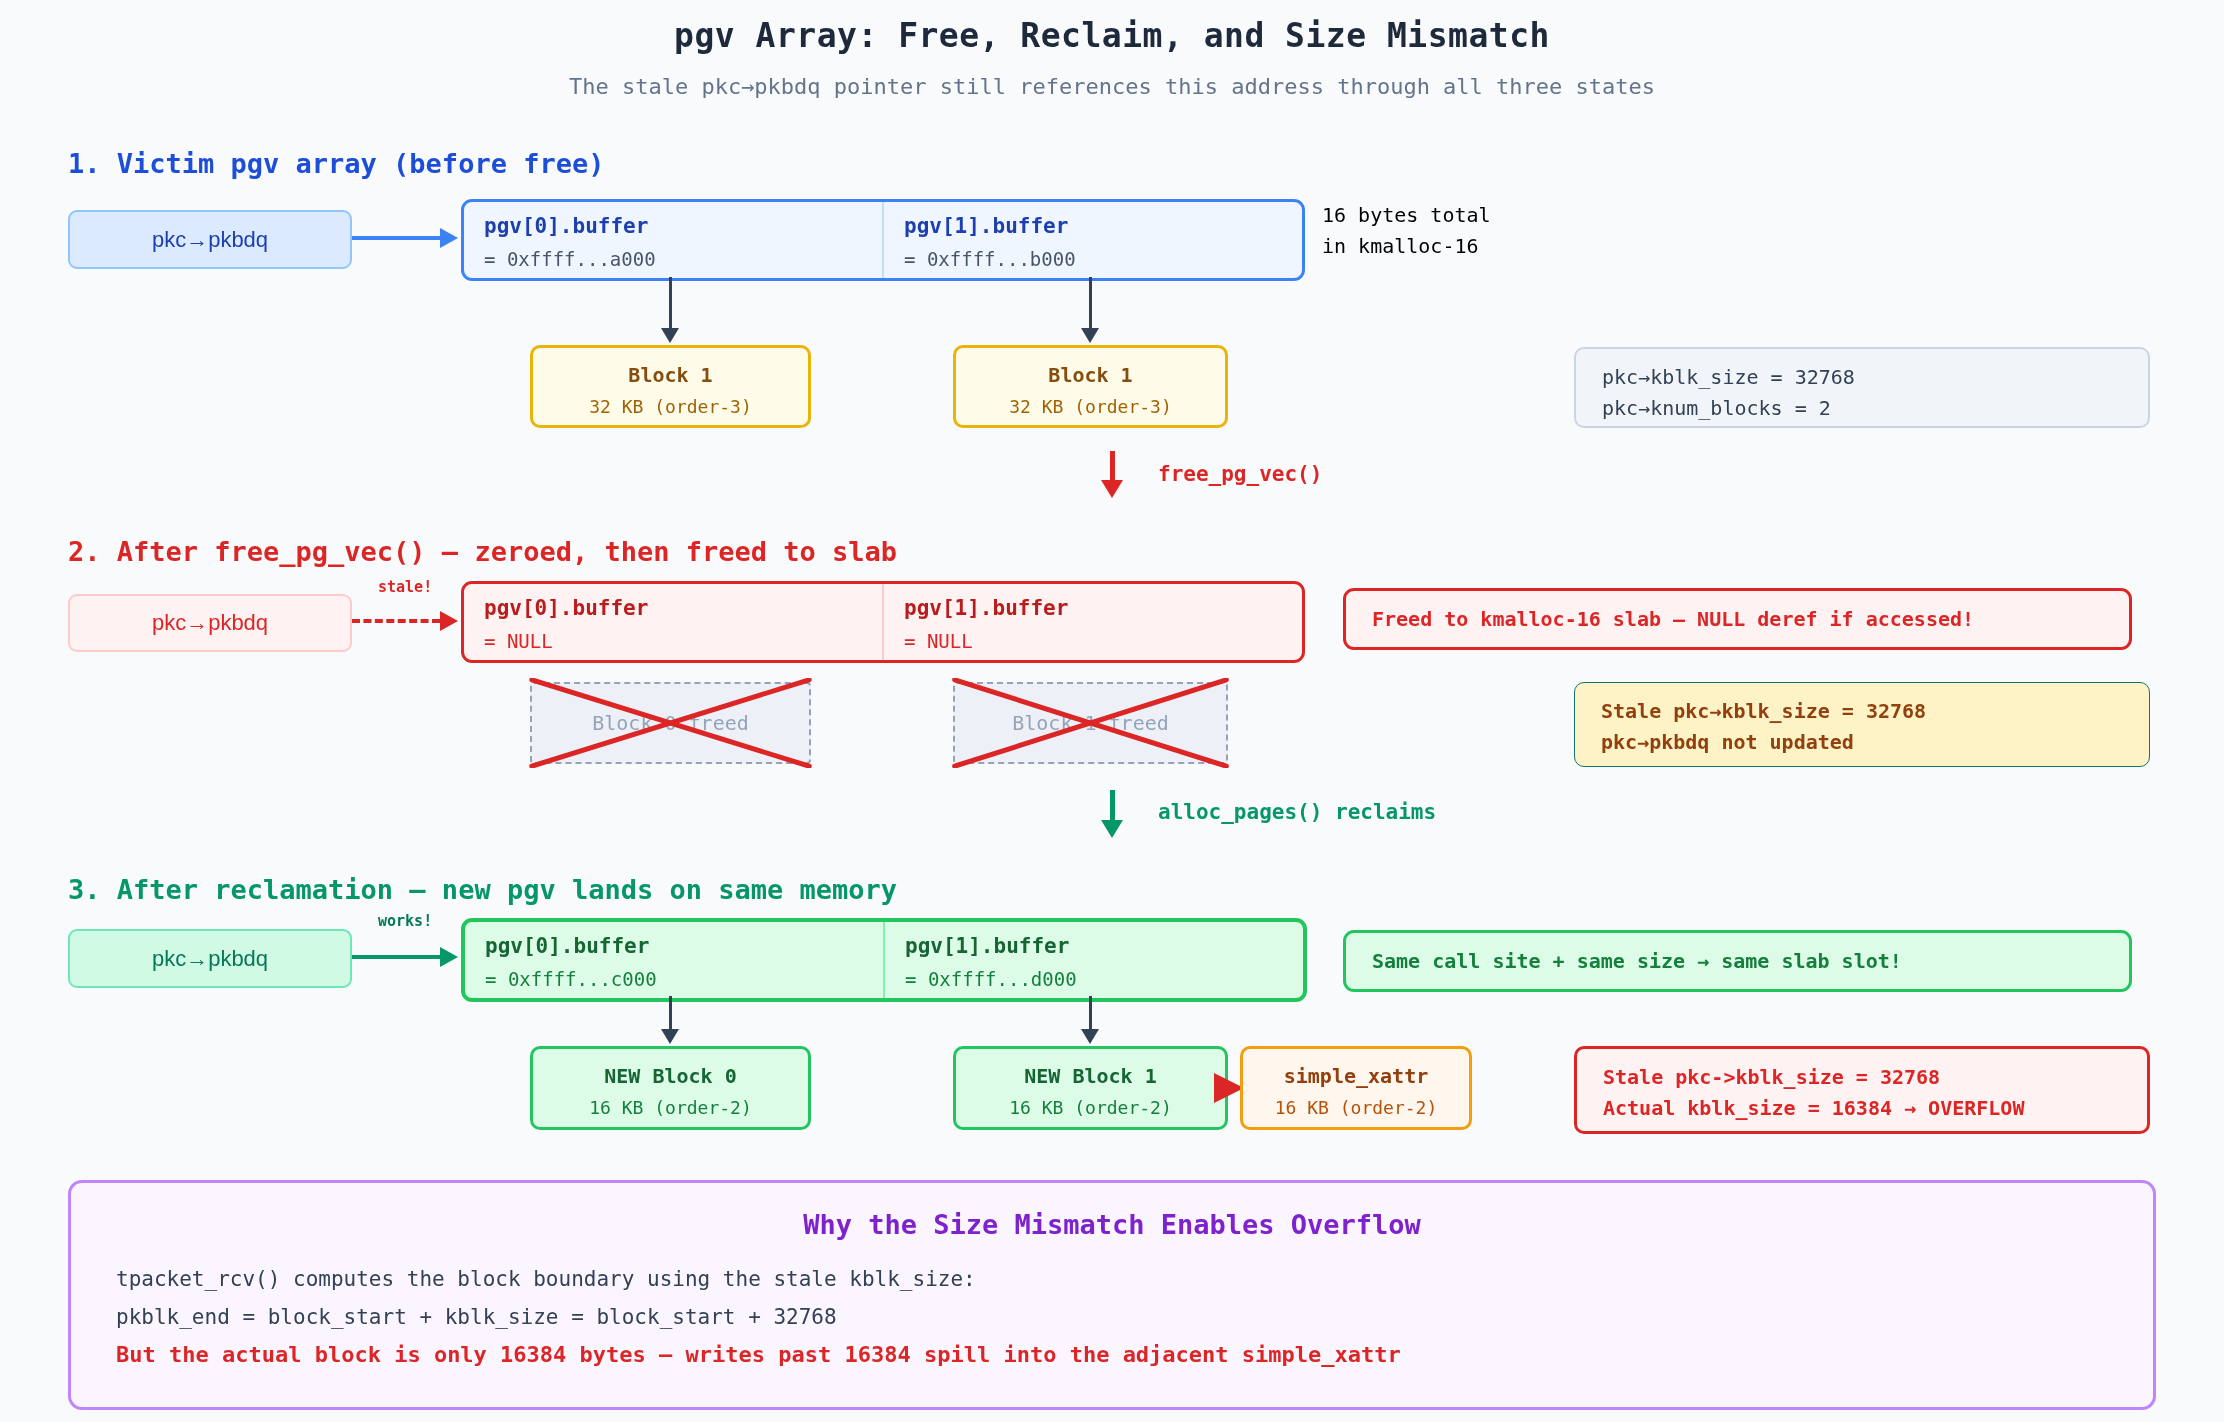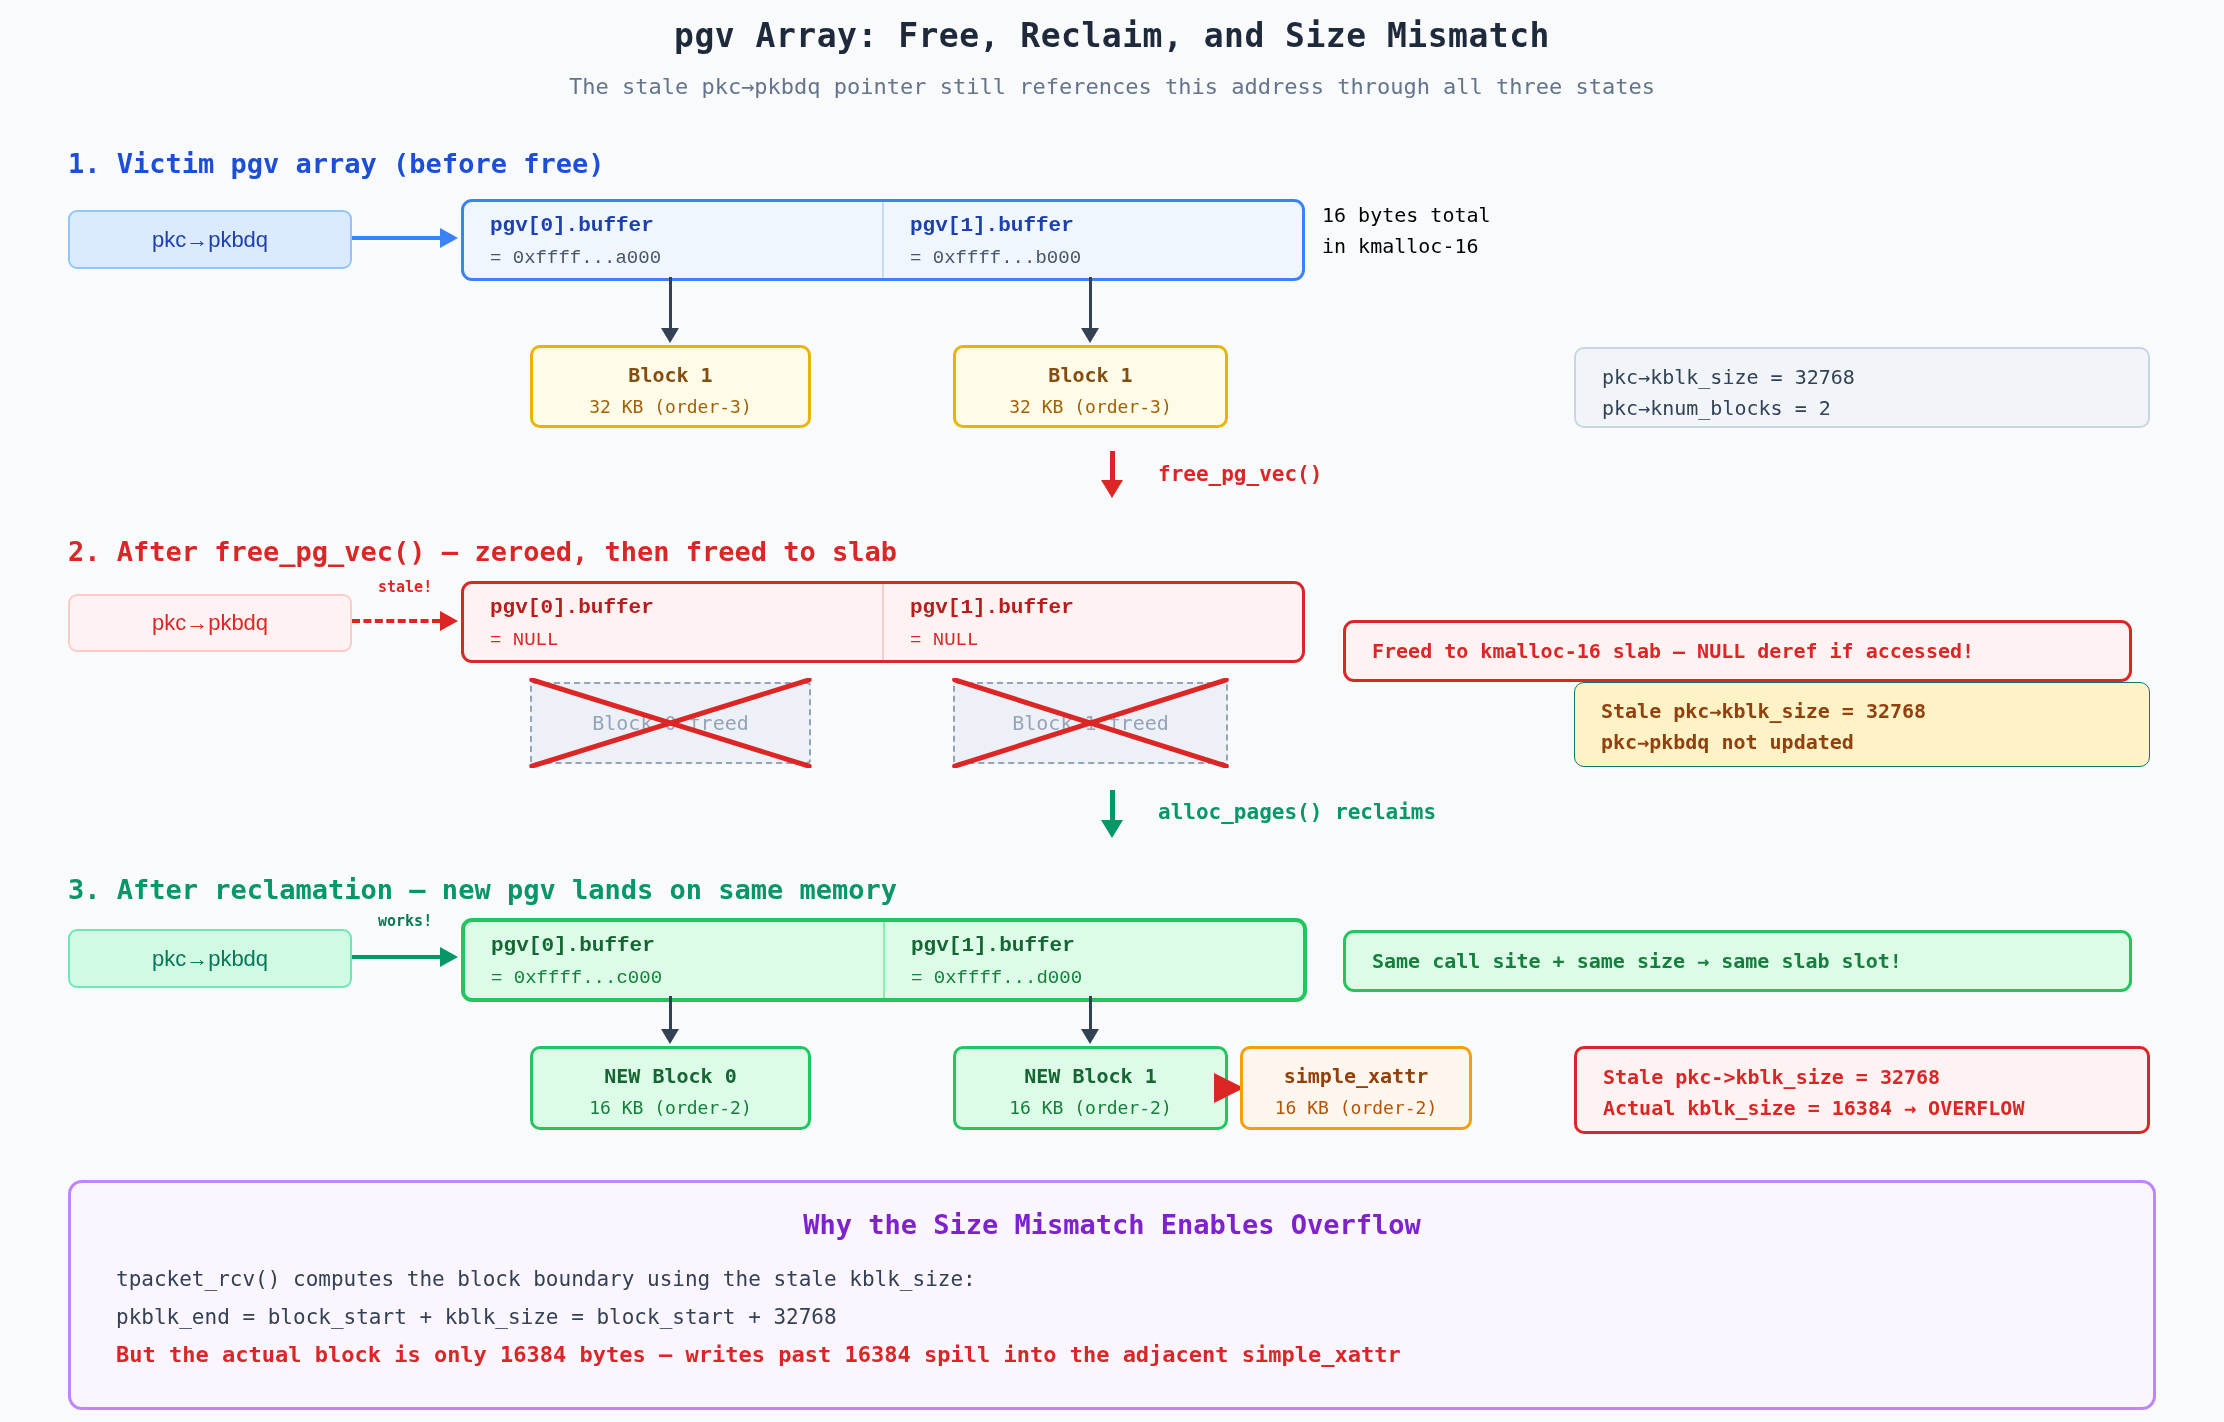--- a/index.html
+++ b/index.html
@@ -27,21 +27,21 @@
     border-radius:9px;font-family:"Liberation Sans", sans-serif;font-size:22px;}
   .pkc-blue{background:#dbeafe;border:2px solid #93c5fd;color:#1e40af;}
   .pkc-red{background:#fef2f2;border:2px solid #fecaca;color:#dc2626;}
   .pkc-green{background:#d1fae5;border:2px solid #6ee7b7;color:#047857;}
 
   
   .pgv{position:absolute;display:flex;border-radius:11px;overflow:hidden;}
   .pgv-blue{background:#eff6ff;border:3px solid #3b82f6;}
   .pgv-red{background:#fef2f2;border:3px solid #dc2626;}
   .pgv-green{background:#dcfce7;border:4px solid #22c55e;}
-  .pgv .cell{flex:1;padding:12px 0 0 26px;font-family:Liberation Mono, monospace;}
+  .pgv .cell{flex:1;padding:12px 0 0 20px;}
   .pgv .divider{width:2px;align-self:stretch;}
   .pgv-blue .divider{background:#bfdbfe;}
   .pgv-red .divider{background:#fecaca;}
   .pgv-green .divider{background:#86efac;}
   .cname{font-weight:bold;font-size:21px;}
   .cval{font-size:19px;margin-top:10px;}
   .pgv-blue .cname{color:#1e40af;} .pgv-blue .cval{color:#475569;}
   .pgv-red .cname{color:#b91c1c;} .pgv-red .cval{color:#dc2626;}
   .pgv-green .cname{color:#166534;} .pgv-green .cval{color:#15803d;}
 
@@ -186,21 +186,21 @@
       <div class="cname">pgv[0].buffer</div>
       <div class="cval">= NULL</div>
     </div>
     <div class="divider"></div>
     <div class="cell">
       <div class="cname">pgv[1].buffer</div>
       <div class="cval">= NULL</div>
     </div>
   </div>
 
-  <div class="callout co-red" style="left:1343px;top:620px;width:789px;height:62px;">
+  <div class="callout co-red" style="left:1343px;top:588px;width:789px;height:62px;">
     <span>Freed to kmalloc-16 slab — NULL deref if accessed!</span>
   </div>
 
   <div class="freed" style="left:530px;top:682px;width:281px;height:82px;">
     <span>Block 0 freed</span>
     <svg viewBox="0 0 100 100" preserveAspectRatio="none" aria-hidden="true">
       <line x1="2" y1="2" x2="98" y2="98"></line>
         <line x1="98" y1="2" x2="2" y2="98"></line>
     </svg>
   </div>

